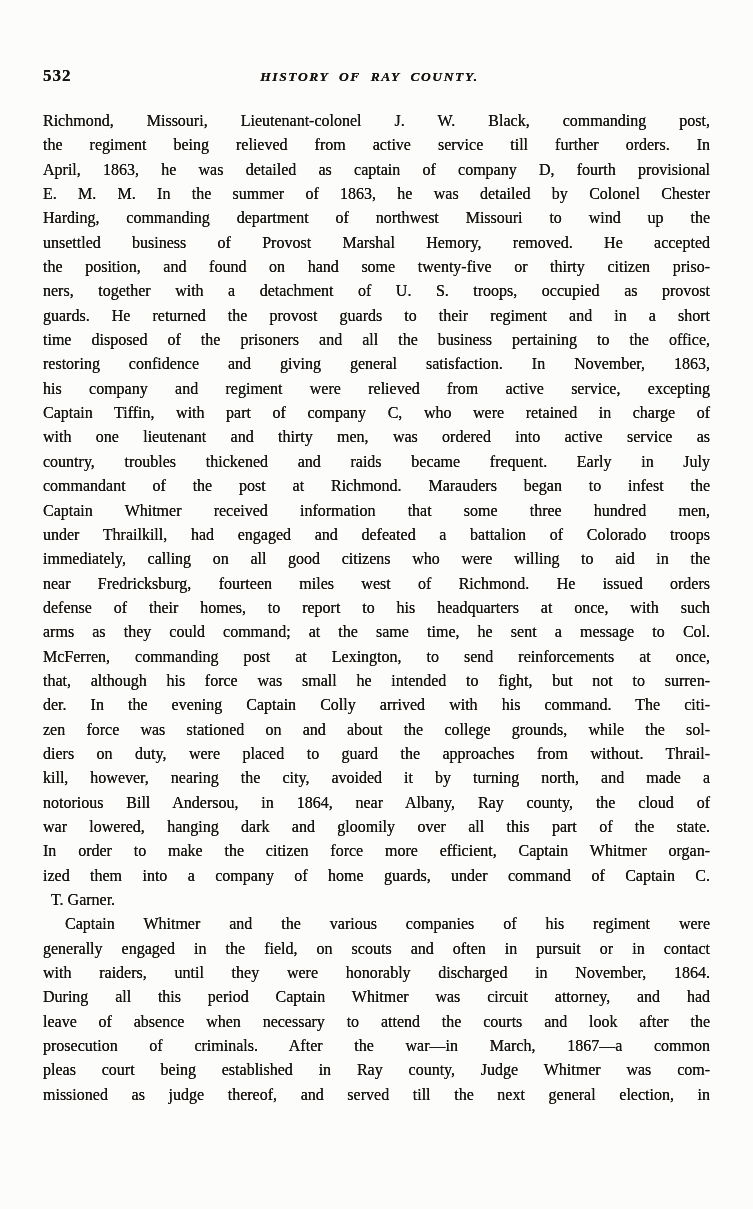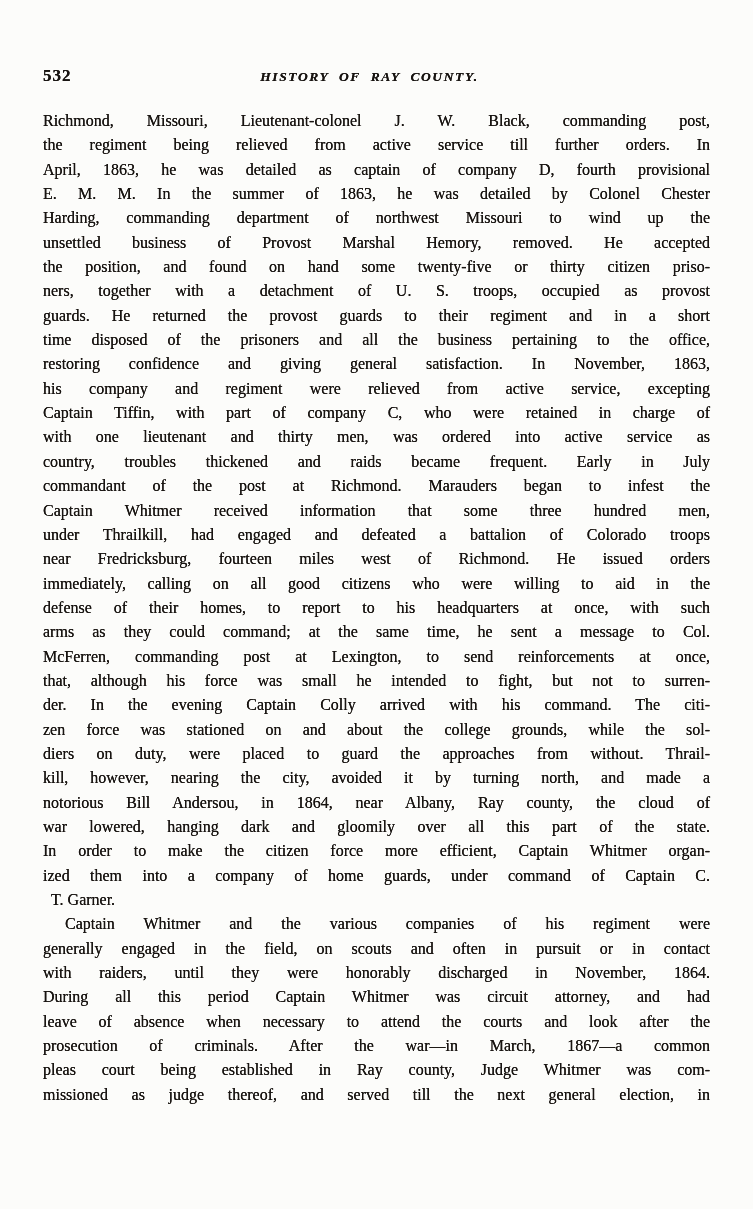--- a/index.html
+++ b/index.html
@@ -89,22 +89,22 @@
     <div class="line">guards. He returned the provost guards to their regiment and in a short</div>
     <div class="line">time disposed of the prisoners and all the business pertaining to the office,</div>
     <div class="line">restoring confidence and giving general satisfaction. In November, 1863,</div>
     <div class="line">his company and regiment were relieved from active service, excepting</div>
     <div class="line">Captain Tiffin, with part of company C, who were retained in charge of</div>
     <div class="line">with one lieutenant and thirty men, was ordered into active service as</div>
     <div class="line">country, troubles thickened and raids became frequent. Early in July</div>
     <div class="line">commandant of the post at Richmond. Marauders began to infest the</div>
     <div class="line">Captain Whitmer received information that some three hundred men,</div>
     <div class="line">under Thrailkill, had engaged and defeated a battalion of Colorado troops</div>
+    <div class="line">immediately, calling on all good citizens who were willing to aid in the</div>
     <div class="line">near Fredricksburg, fourteen miles west of Richmond. He issued orders</div>
-    <div class="line">immediately, calling on all good citizens who were willing to aid in the</div>
     <div class="line">defense of their homes, to report to his headquarters at once, with such</div>
     <div class="line">arms as they could command; at the same time, he sent a message to Col.</div>
     <div class="line">McFerren, commanding post at Lexington, to send reinforcements at once,</div>
     <div class="line">that, although his force was small he intended to fight, but not to surren-</div>
     <div class="line">der. In the evening Captain Colly arrived with his command. The citi-</div>
     <div class="line">zen force was stationed on and about the college grounds, while the sol-</div>
     <div class="line">diers on duty, were placed to guard the approaches from without. Thrail-</div>
     <div class="line">kill, however, nearing the city, avoided it by turning north, and made a</div>
     <div class="line">notorious Bill Andersou, in 1864, near Albany, Ray county, the cloud of</div>
     <div class="line">war lowered, hanging dark and gloomily over all this part of the state.</div>

